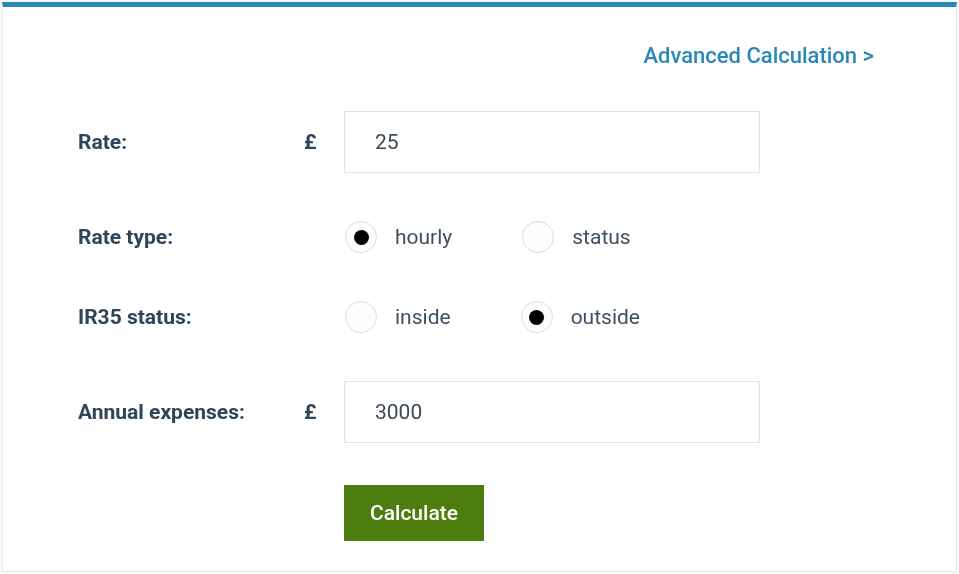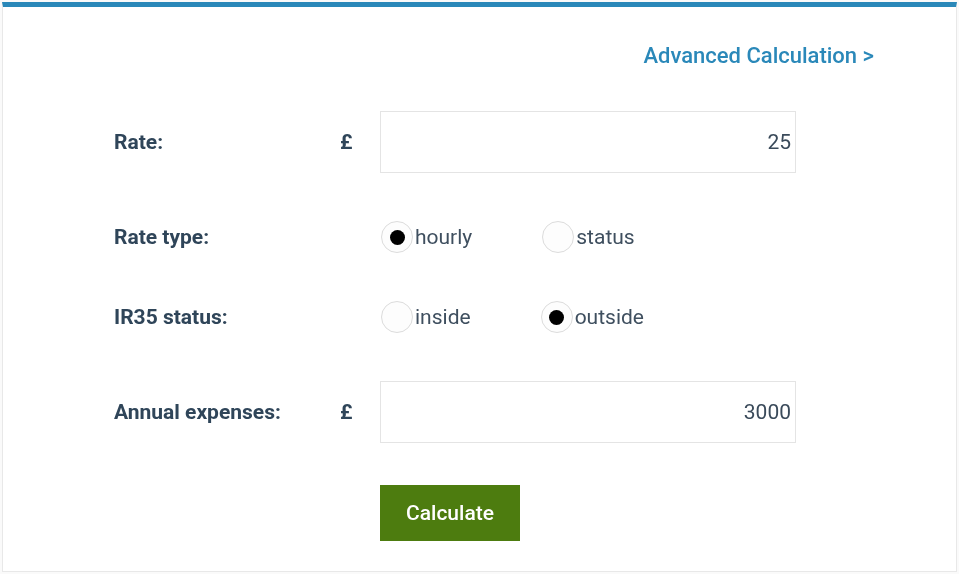--- a/index.html
+++ b/index.html
@@ -29,21 +29,20 @@
       top: 36px;
       right: 82px;
       color: #2a88b9;
       font-size: 22px;
       font-weight: 500;
       text-decoration: none;
       cursor: pointer;
     }
     .form-content {
       margin-top: 54px;
-      margin-left: 36px;
     }
     .form-row {
       display: flex;
       align-items: center;
       margin-bottom: 48px;
     }
     .form-label {
       width: 226px;
       color: #2f4559;
       font-size: 21px;
@@ -52,37 +51,36 @@
     .currency-symbol {
       width: 40px;
       color: #2f4559;
       font-size: 21px;
       font-weight: 700;
     }
     .text-input {
       width: 416px;
       height: 62px;
       border: 1px solid #e4e4e4;
-      padding: 0 4px;
+      padding: 0 30px;
       font-size: 21px;
       color: #3a4a5a;
       font-family: inherit;
       outline: none;
-      text-align: right;
     }
     .radio-group {
       display: flex;
       align-items: center;
       gap: 70px;
       margin-left: 1px;
     }
     .radio-option {
       display: flex;
       align-items: center;
-      gap: 2px;
+      gap: 18px;
       cursor: pointer;
     }
     .radio-circle {
       width: 32px;
       height: 32px;
       border: 1px solid #dcdcdc;
       border-radius: 50%;
       display: flex;
       align-items: center;
       justify-content: center;

